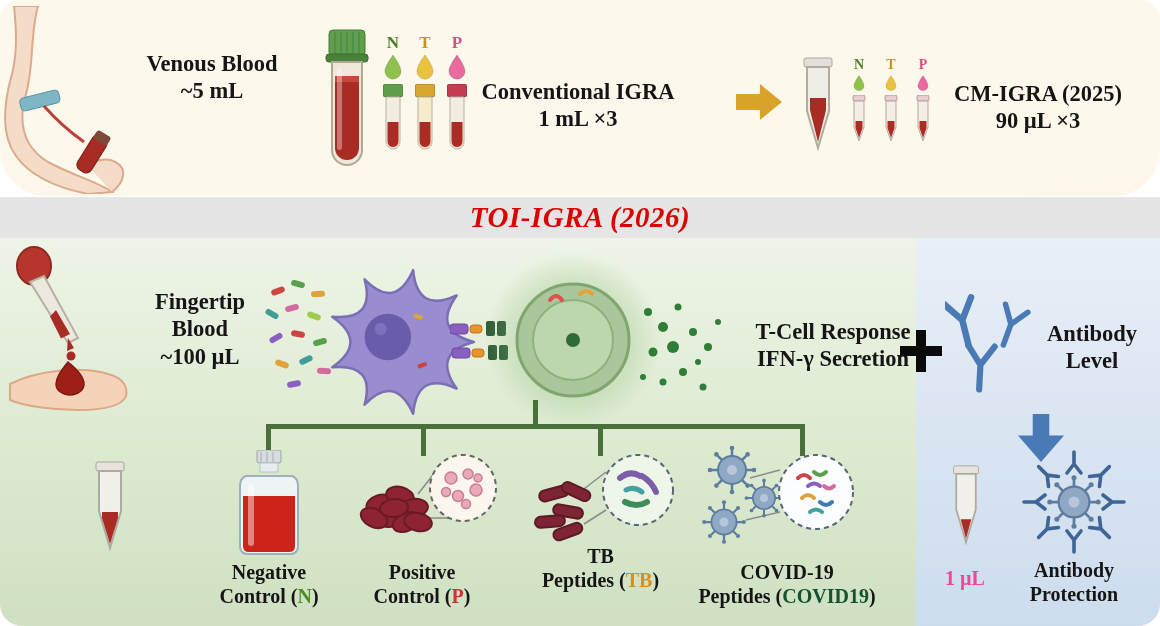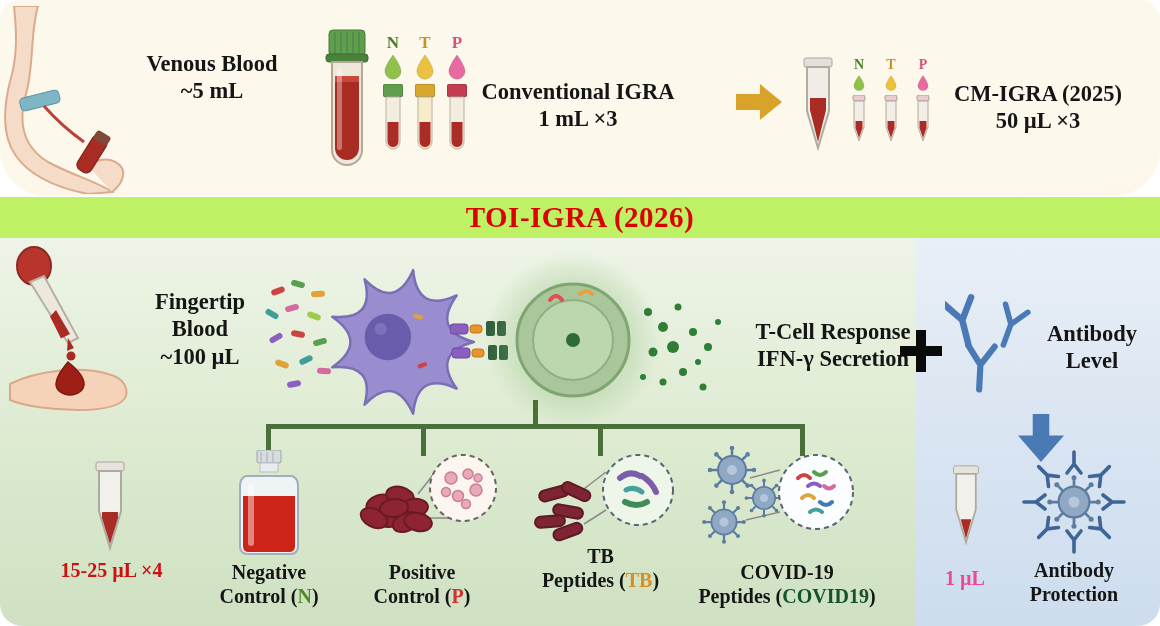--- a/index.html
+++ b/index.html
@@ -51,21 +51,21 @@
       <circle r="5" fill="#b7c6da"></circle>
     </g>
     <path id="ab-in-glyph" d="M8,0 V12 M8,12 L1,21 M8,12 L15,21" fill="none" stroke-width="3.6" stroke-linecap="round" stroke-linejoin="round"></path>
     <path id="ab-glyph" d="M2,2 L16,22 L30,2 M16,22 V48" fill="none" stroke-width="6.5" stroke-linecap="round" stroke-linejoin="round"></path>
   </defs>
 </svg>
 
 <div class="canvas">
 
   <div class="abs top-band"></div>
-  <div class="abs banner" style="background: #bef264;">
+  <div class="abs banner" style="background: #e5e5e5; font-style: italic;">
     <span class="banner-title" style="color: rgb(221, 0, 0);">TOI-IGRA (2026)</span>
   </div>
   <div class="abs bottom-band">
     <div class="green-zone"></div>
     <div class="blue-zone"></div>
   </div>
 
   <svg class="abs" style="left:0;top:6px" width="145" height="188" viewBox="0 0 145 188">
     <path d="M38,0 C30,28 34,60 26,88 C18,116 22,140 48,156 C74,170 98,176 112,186 L88,188 C58,182 30,170 16,150 C0,128 4,96 12,68 C18,44 16,20 14,0 Z" fill="#f5dcc8" stroke="#dbab8c" stroke-width="2"></path>
     <path d="M112,186 C120,180 126,170 122,162 C114,150 96,152 88,160" fill="#f5dcc8" stroke="#dbab8c" stroke-width="2"></path>
@@ -168,21 +168,21 @@
     </svg>
     <svg width="14" height="48" viewBox="0 0 14 48">
       <rect x="1" y="0" width="12" height="6" rx="2" fill="#e8cdd0" stroke="#b59a9e"></rect>
       <path d="M2,6 h10 v26 L7,46 L2,32 Z" fill="#f3ede6" stroke="#b0aca0"></path>
       <path d="M3.5,26 h7 v7 L7,43 L3.5,33 Z" fill="#ab2c24"></path>
     </svg>
   </div>
 
   <div class="abs txt t22" style="left:938px;top:80px;width:200px">
     <div>CM-IGRA (2025)</div>
-    <div>50 µL ×3</div>
+    <div>90 µL ×3</div>
   </div>
 
   <svg class="abs" style="left:8px;top:244px" width="128" height="168" viewBox="0 0 128 168">
     <ellipse cx="26" cy="22" rx="17" ry="19" fill="#b7352c" stroke="#8e2a22" stroke-width="2"></ellipse>
     <path d="M22,38 l14,-6 l34,62 l-10,5 Z" fill="#ece8de" stroke="#b5b0a2" stroke-width="2"></path>
     <path d="M48,66 l14,24 l-9,4.5 l-11,-22 Z" fill="#a92c24"></path>
     <path d="M60,94 l6,10 l-7,3 Z" fill="#a92c24"></path>
     <circle cx="63" cy="112" r="4.5" fill="#a92c24"></circle>
     <path d="M2,140 C30,126 72,122 100,130 C116,134 120,144 118,152 C114,162 96,166 70,166 C44,166 16,162 2,156 Z" fill="#f5d3b8" stroke="#dba886" stroke-width="2"></path>
     <path d="M60,118 C52,128 48,134 48,140 a14,11 0 0 0 28,0 C76,133 70,126 60,118 Z" fill="#9e1f16" stroke="#7e1812" stroke-width="1.5"></path>
@@ -285,21 +285,20 @@
   <div class="bracket" style="left: 266px; top: 426px; width: 5px; height: 30px; background: rgb(74, 111, 58);"></div>
   <div class="bracket" style="left: 421px; top: 426px; width: 5px; height: 30px; background: rgb(74, 111, 58);"></div>
   <div class="bracket" style="left: 598px; top: 426px; width: 5px; height: 30px; background: rgb(74, 111, 58);"></div>
   <div class="bracket" style="left: 800px; top: 426px; width: 5px; height: 30px; background: rgb(74, 111, 58);"></div>
 
   <svg class="abs" style="left:92px;top:460px" width="36" height="92" viewBox="0 0 36 92">
     <rect x="4" y="2" width="28" height="9" rx="2" fill="#e6e3dc" stroke="#a9a69c"></rect>
     <path d="M7,11 h22 v40 L18,88 L7,51 Z" fill="#f2f0ea" stroke="#aeaaa0" stroke-width="2"></path>
     <path d="M10,52 h16 v6 L18,84 L10,58 Z" fill="#a92c24"></path>
   </svg>
-  <div class="abs txt t20" style="left: 34px; top: 558px; width: 155px; color: rgb(204, 17, 17);">15-25 µL ×4</div>
 
   <svg class="abs" style="left:230px;top:450px" width="78" height="106" viewBox="0 0 78 106">
     <rect x="27" y="0" width="24" height="13" rx="2" fill="#d8dcdf" stroke="#9aa2a8"></rect>
     <path d="M31,2 v10 M37,2 v10 M43,2 v10" stroke="#b6bcc1" stroke-width="1.5"></path>
     <rect x="30" y="13" width="18" height="9" fill="#e9ecee" stroke="#b8c0c6"></rect>
     <path d="M16,26 h46 q6,2 6,10 v60 q0,8 -8,8 H18 q-8,0 -8,-8 V36 q0,-8 6,-10 Z" fill="#eef3f6" stroke="#9fb0ba" stroke-width="2"></path>
     <path d="M13,46 h52 v50 q0,6 -6,6 H19 q-6,0 -6,-6 Z" fill="#cc2418"></path>
     <rect x="18" y="34" width="6" height="62" rx="3" fill="#ffffff" opacity="0.45"></rect>
   </svg>
 

